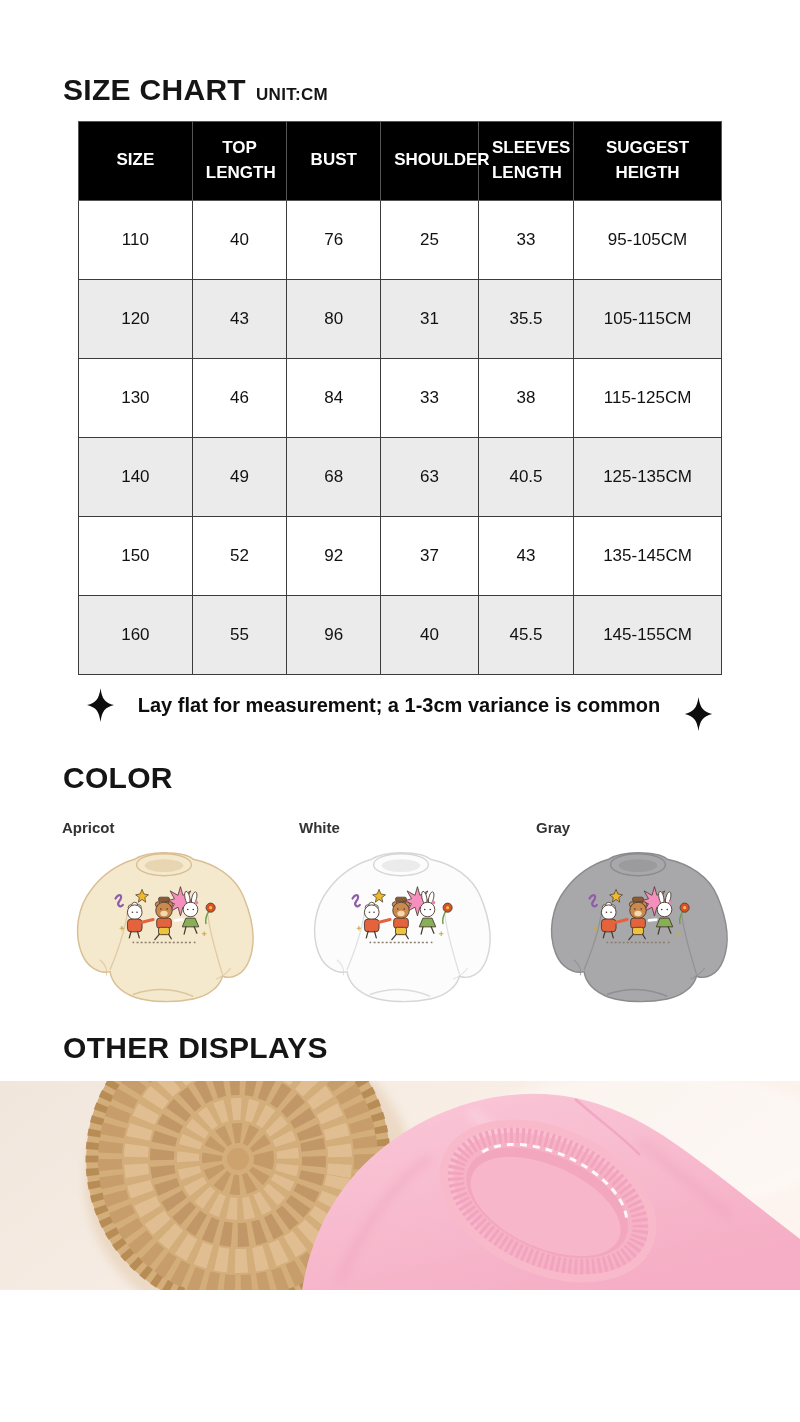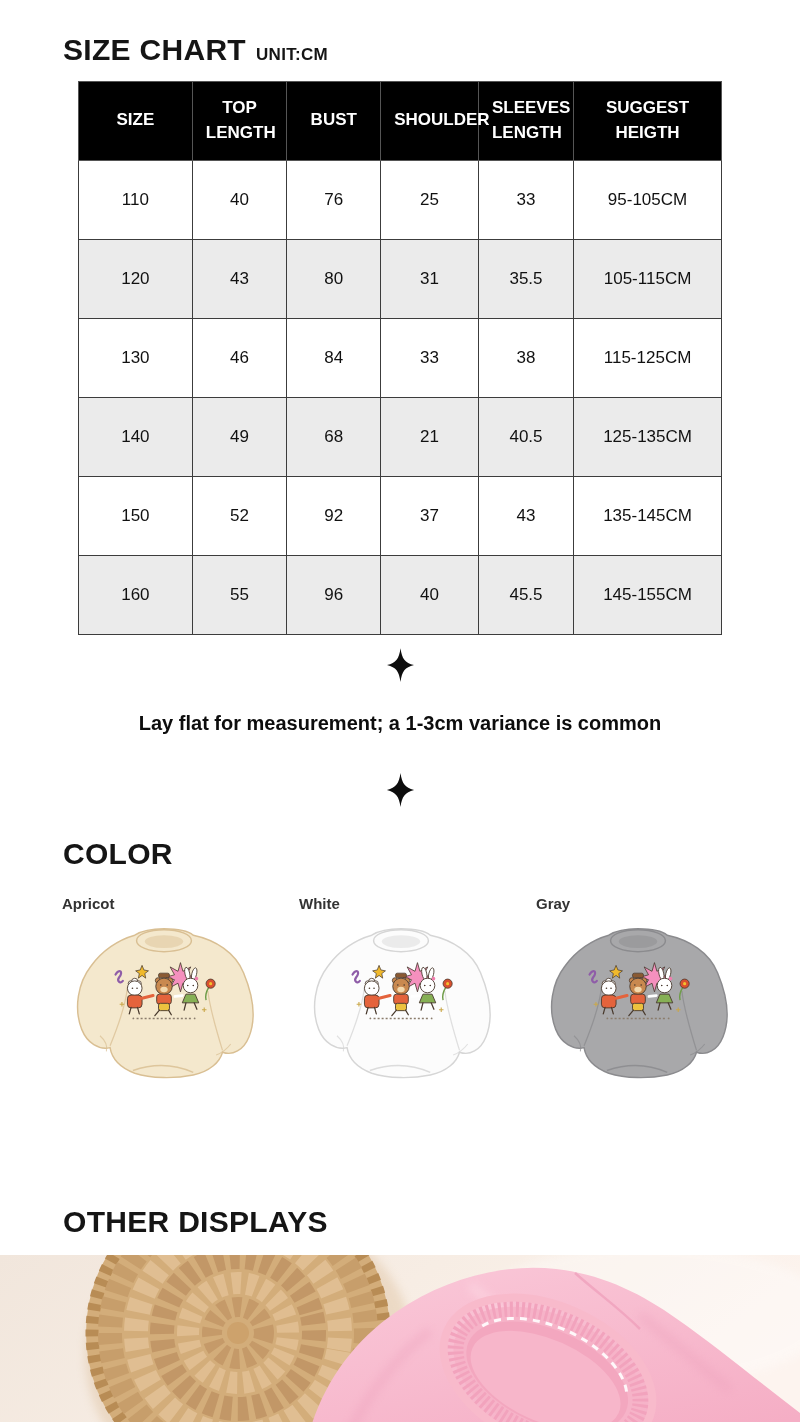--- a/index.html
+++ b/index.html
@@ -5,51 +5,51 @@
   html,body{margin:0;padding:0;}
   body{
     width:800px;height:1422px;background:#ffffff;
     font-family:"Liberation Sans",sans-serif;color:#111;
     overflow:hidden;position:relative;
   }
   .heading{
     font-size:30px;font-weight:bold;letter-spacing:.3px;color:#151515;
     margin:0 0 0 63px;line-height:1.05;
   }
-  #size-chart-heading{padding-top:34px;}
+  #size-chart-heading{padding-top:74px;}
   .unit{font-size:17px;font-weight:bold;letter-spacing:.3px;margin-left:10px;}
   
   table{width:644px;margin:15px auto 0 auto;border-collapse:collapse;table-layout:fixed;}
   col.c1{width:17.7%}col.c2{width:14.7%}col.c3{width:14.6%}
   col.c4{width:15.2%}col.c5{width:14.8%}col.c6{width:23.0%}
   th{
     background:#000;color:#fff;font-size:17px;font-weight:bold;
     height:78px;border:1px solid #555;line-height:1.45;padding:0 13px;
     text-align:center;vertical-align:middle;
   }
   td{
     height:76px;border:1px solid #3c3c3c;background:#fff;
     text-align:center;vertical-align:middle;font-size:17px;color:#111;
   }
   tbody tr:nth-child(even) td{background:#ebebeb;}
   
   .note-wrap{
-    margin-top:13px;display:flex;justify-content:center;align-items:center;gap:24px;flex-direction:column;
+    margin-top:13px;display:flex;justify-content:center;align-items:center;gap:24px;
   }
   .note-text{font-size:20px;font-weight:bold;line-height:1.7;text-align:center;color:#0d0d0d;}
   .sparkle{width:27px;height:34px;flex:0 0 auto;}
   .sparkle.right{transform:translateY(9px);width:29px;}
   
   #color-heading{margin-top:40px;}
   .options-row{display:flex;margin:26px 0 0 50px;font-weight:bold;}
   .option{width:237px;}
   .option-label{display:block;font-size:15px;color:#333;margin:0 0 4px 12px;}
   .option svg{width:228px;height:192px;display:block;}
   
-  #other-heading{margin-top:98px;}
+  #other-heading{}
   .photo{margin-top:17px;width:800px;height:209px;display:block;}
 </style>
 </head>
 <body>
 
 <svg width="0" height="0" style="position:absolute" aria-hidden="true">
   <defs>
     <g id="print-art">
 
       <path d="M7,14 C11,7 16,11 11,17 C8,21 12,25 15,21" fill="none" stroke="#8f5da8" stroke-width="2.4" stroke-linecap="round"></path>
@@ -165,21 +165,21 @@
         <td>46</td>
         <td>84</td>
         <td>33</td>
         <td>38</td>
         <td>115-125CM</td>
       </tr>
       <tr>
         <td>140</td>
         <td>49</td>
         <td>68</td>
-        <td>21</td>
+        <td>63</td>
         <td>40.5</td>
         <td>125-135CM</td>
       </tr>
       <tr>
         <td>150</td>
         <td>52</td>
         <td>92</td>
         <td>37</td>
         <td>43</td>
         <td>135-145CM</td>

